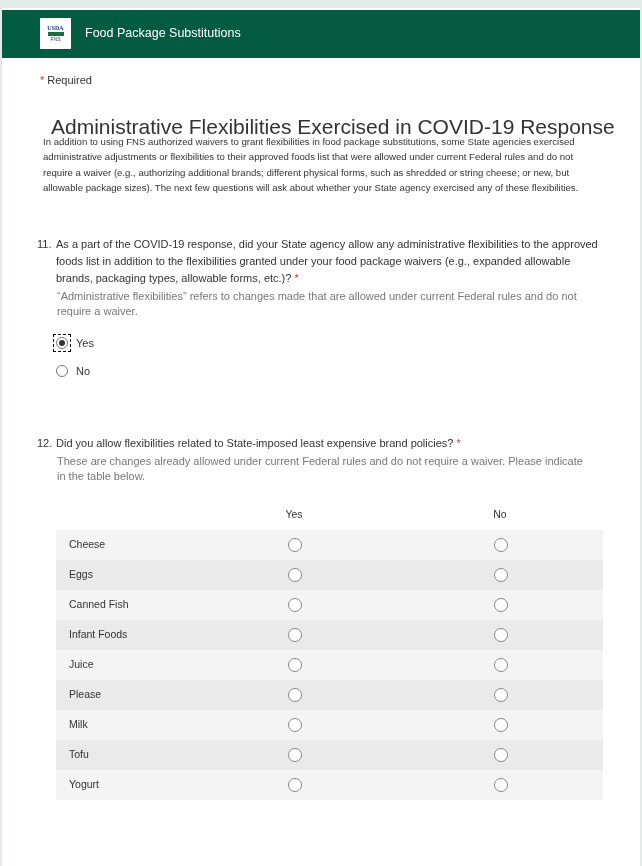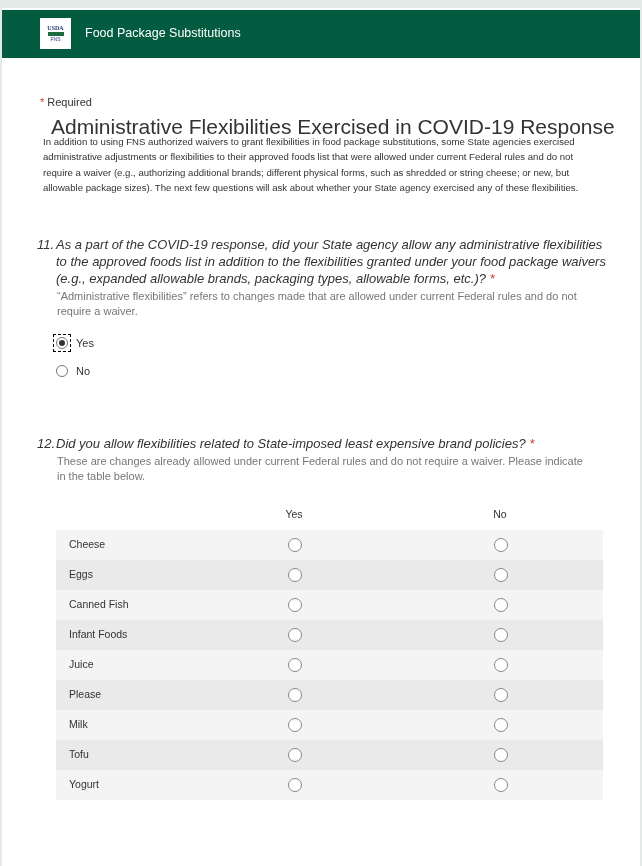--- a/index.html
+++ b/index.html
@@ -25,33 +25,33 @@
     display: flex; flex-direction: column; align-items: center; justify-content: center;
   }
   .logo .l1 { font-size: 6px; color: #1f3f77; font-weight: bold; line-height: 6px; font-family: "Liberation Serif", serif; }
   .logo .l2 { width: 16px; height: 4px; background: #1b6b3e; margin: 1px 0; }
   .logo .l3 { font-size: 5px; color: #1f3f77; line-height: 5px; }
   .header-title {
     position: absolute; left: 83px; top: 16px;
     color: #ffffff; font-size: 12.5px;
   }
   .required-note {
-    position: absolute; left: 38px; top: 66px; font-size: 11px; color: #333; margin-top: 22px;
+    position: absolute; left: 38px; top: 66px; font-size: 11px; color: #333;
   }
   .required-note .star { color: #c43e1c; margin-right: 3px; }
   .section-title {
     position: absolute; left: 41px; top: 99px;
     font-size: 21px; color: #333; font-weight: normal; margin: 8px;
   }
   .section-desc {
     position: absolute; left: 41px; top: 126px; width: 562px;
     font-size: 9.6px; line-height: 15.4px; color: #333; margin: 0;
   }
   .q-title {
-    position: absolute; left: 35px; font-size: 13px; line-height: 17px; color: #333; font-style: italic;
+    position: absolute; left: 35px; font-size: 11px; line-height: 17px; color: #333;
   }
   .q-title .num { position: absolute; left: 0; top: 0; }
   .q-title .text { display: block; padding-left: 19px; }
   .q-title .star { color: #c43e1c; }
   .q11 { top: 228px; width: 570px; }
   .q12 { top: 427px; width: 570px; }
   .q-sub {
     position: absolute; left: 55px; font-size: 11px; line-height: 15.4px;
     color: #777; width: 550px; margin: 0;
   }

